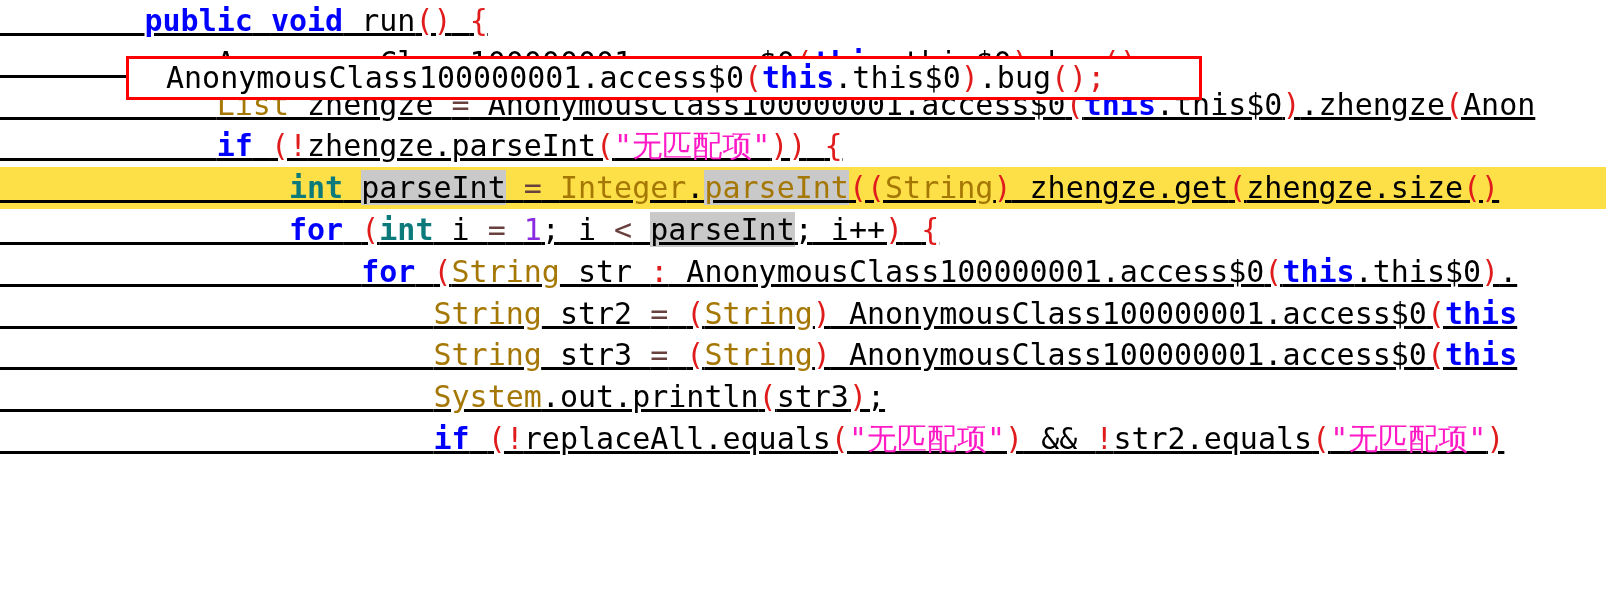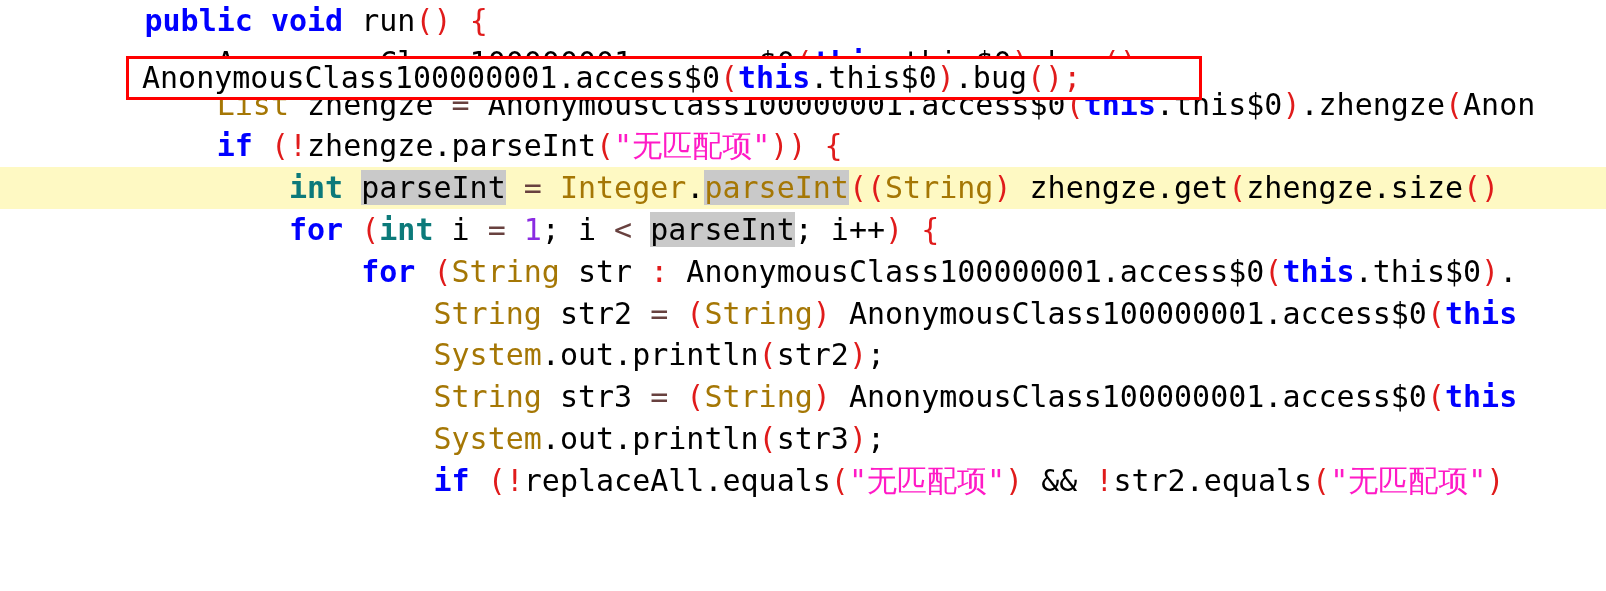--- a/index.html
+++ b/index.html
@@ -13,34 +13,35 @@
     overflow: hidden;
     font-family: "DejaVu Sans Mono", "Liberation Mono", monospace;
   }
 
   #editor {
     position: relative;
     width: 1606px;
     height: 591px;
     overflow: hidden;
     background: #ffffff;
+    text-decoration: underline;
   }
 
   .code-line {
     position: relative;
     height: 41.8px;
     line-height: 41.8px;
     white-space: pre;
     font-size: 30px;
     letter-spacing: 0px;
     color: #000000;
   }
 
   .code-line.hl {
-    background: #fef9c3;
+    background: #fde047;
   }
 
   
   .t-kw        { color: #0000ff; font-weight: bold; }   
   .t-kw2       { color: #0c7a7a; font-weight: bold; }   
   .t-type      { color: #a57705; text-align: right; }                      
   .t-plain     { color: #000000; }
   .t-punc      { color: #e01b1b; }                      
   .t-op        { color: #68413f; }                      
   .t-num       { color: #8a2be2; }                      
@@ -63,38 +64,37 @@
   #match-box-text {
     position: absolute;
     left: 126px;
     top: 56px;
     width: 1076px;
     height: 44px;
     line-height: 44px;
     font-size: 30px;
     white-space: pre;
     overflow: hidden;
-    padding-left: 16px;
+    padding-left: 40px;
     box-sizing: border-box;
   }
 </style>
 </head>
 <body>
 
 <div id="editor">
   <div id="code-lines">
       <div class="code-line"><span>        </span><span class="t-kw">public</span><span class="t-plain"> </span><span class="t-kw">void</span><span class="t-plain"> run</span><span class="t-punc">()</span><span class="t-plain"> </span><span class="t-punc">{</span></div>
       <div class="code-line"><span>            </span><span class="t-plain">AnonymousClass100000001.access$0</span><span class="t-punc">(</span><span class="t-this">this</span><span class="t-plain">.this$0</span><span class="t-punc">)</span><span class="t-plain">.bug</span><span class="t-punc">()</span><span class="t-punc">;</span></div>
       <div class="code-line"><span>            </span><span class="t-type">List</span><span class="t-plain"> zhengze </span><span class="t-op">=</span><span class="t-plain"> AnonymousClass100000001.access$0</span><span class="t-punc">(</span><span class="t-this">this</span><span class="t-plain">.this$0</span><span class="t-punc">)</span><span class="t-plain">.zhengze</span><span class="t-punc">(</span><span class="t-plain">Anon</span></div>
       <div class="code-line"><span>            </span><span class="t-kw">if</span><span class="t-plain"> </span><span class="t-punc">(!</span><span class="t-plain">zhengze.parseInt</span><span class="t-punc">(</span><span class="t-str">"无匹配项"</span><span class="t-punc">))</span><span class="t-plain"> </span><span class="t-punc">{</span></div>
       <div class="code-line hl"><span>                </span><span class="t-kw2">int</span><span class="t-plain"> </span><span class="t-plain occ">parseInt</span><span class="t-plain"> </span><span class="t-op">=</span><span class="t-plain"> </span><span class="t-type">Integer</span><span class="t-plain">.</span><span class="t-type occ">parseInt</span><span class="t-punc">((</span><span class="t-type">String</span><span class="t-punc">)</span><span class="t-plain"> zhengze.get</span><span class="t-punc">(</span><span class="t-plain">zhengze.size</span><span class="t-punc">()</span></div>
       <div class="code-line"><span>                </span><span class="t-kw">for</span><span class="t-plain"> </span><span class="t-punc">(</span><span class="t-kw2">int</span><span class="t-plain"> i </span><span class="t-op">=</span><span class="t-plain"> </span><span class="t-num">1</span><span class="t-plain">;</span><span class="t-plain"> i </span><span class="t-op">&lt;</span><span class="t-plain"> </span><span class="t-plain occ">parseInt</span><span class="t-plain">;</span><span class="t-plain"> i++</span><span class="t-punc">)</span><span class="t-plain"> </span><span class="t-punc">{</span></div>
       <div class="code-line"><span>                    </span><span class="t-kw">for</span><span class="t-plain"> </span><span class="t-punc">(</span><span class="t-type">String</span><span class="t-plain"> str </span><span class="t-punc">:</span><span class="t-plain"> AnonymousClass100000001.access$0</span><span class="t-punc">(</span><span class="t-this">this</span><span class="t-plain">.this$0</span><span class="t-punc">)</span><span class="t-plain">.</span></div>
       <div class="code-line"><span>                        </span><span class="t-type">String</span><span class="t-plain"> str2 </span><span class="t-op">=</span><span class="t-plain"> </span><span class="t-punc">(</span><span class="t-type">String</span><span class="t-punc">)</span><span class="t-plain"> AnonymousClass100000001.access$0</span><span class="t-punc">(</span><span class="t-this">this</span></div>
-      <div class="code-line"><span>                        </span><span class="t-type">System</span><span class="t-plain">.out.println</span><span class="t-punc">(</span><span class="t-plain">str2</span><span class="t-punc">)</span><span class="t-plain">;</span></div>
       <div class="code-line"><span>                        </span><span class="t-type">String</span><span class="t-plain"> str3 </span><span class="t-op">=</span><span class="t-plain"> </span><span class="t-punc">(</span><span class="t-type">String</span><span class="t-punc">)</span><span class="t-plain"> AnonymousClass100000001.access$0</span><span class="t-punc">(</span><span class="t-this">this</span></div>
       <div class="code-line"><span>                        </span><span class="t-type">System</span><span class="t-plain">.out.println</span><span class="t-punc">(</span><span class="t-plain">str3</span><span class="t-punc">)</span><span class="t-plain">;</span></div>
       <div class="code-line"><span>                        </span><span class="t-kw">if</span><span class="t-plain"> </span><span class="t-punc">(!</span><span class="t-plain">replaceAll.equals</span><span class="t-punc">(</span><span class="t-str">"无匹配项"</span><span class="t-punc">)</span><span class="t-plain"> &amp;&amp; </span><span class="t-punc">!</span><span class="t-plain">str2.equals</span><span class="t-punc">(</span><span class="t-str">"无匹配项"</span><span class="t-punc">)</span></div>
     </div>
 
   <div id="match-box"></div>
   <div id="match-box-text"><span class="t-plain">AnonymousClass100000001.access$0</span><span class="t-punc">(</span><span class="t-this">this</span><span class="t-plain">.this$0</span><span class="t-punc">)</span><span class="t-plain">.bug</span><span class="t-punc">()</span><span class="t-punc">;</span></div>
 </div>
 
 </body></html>

